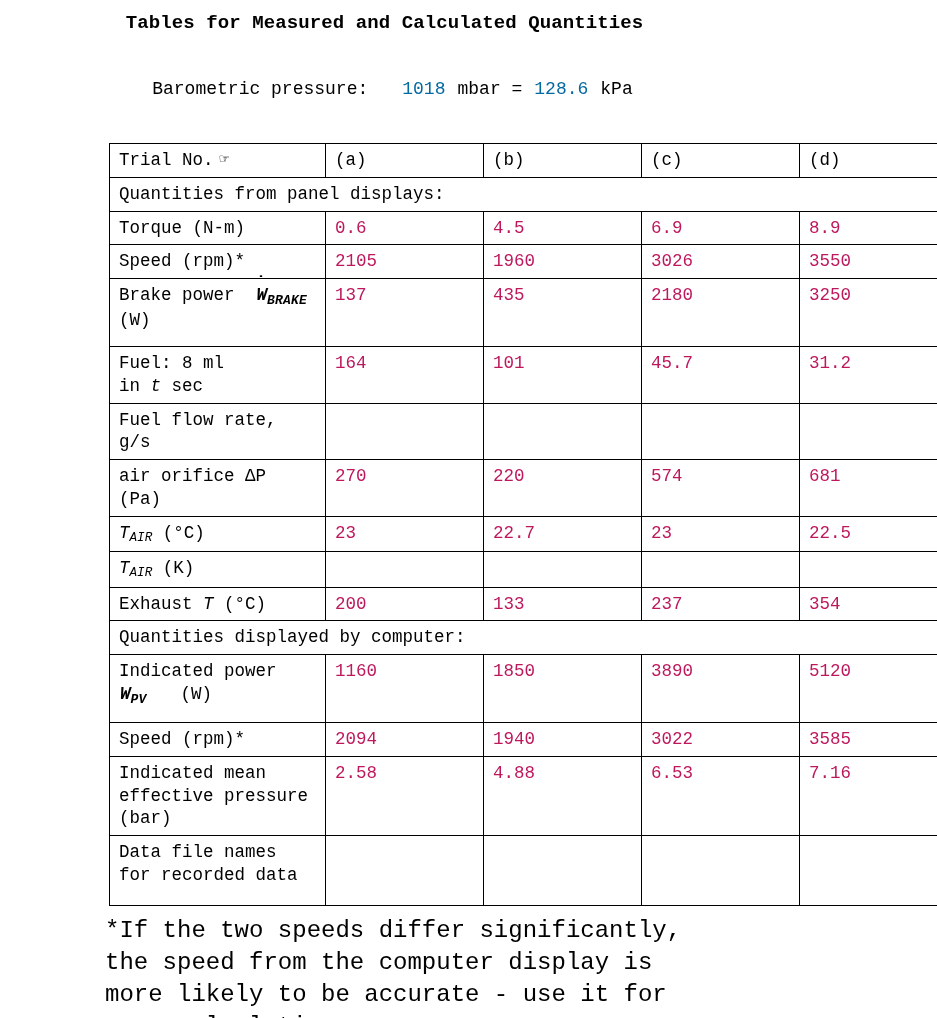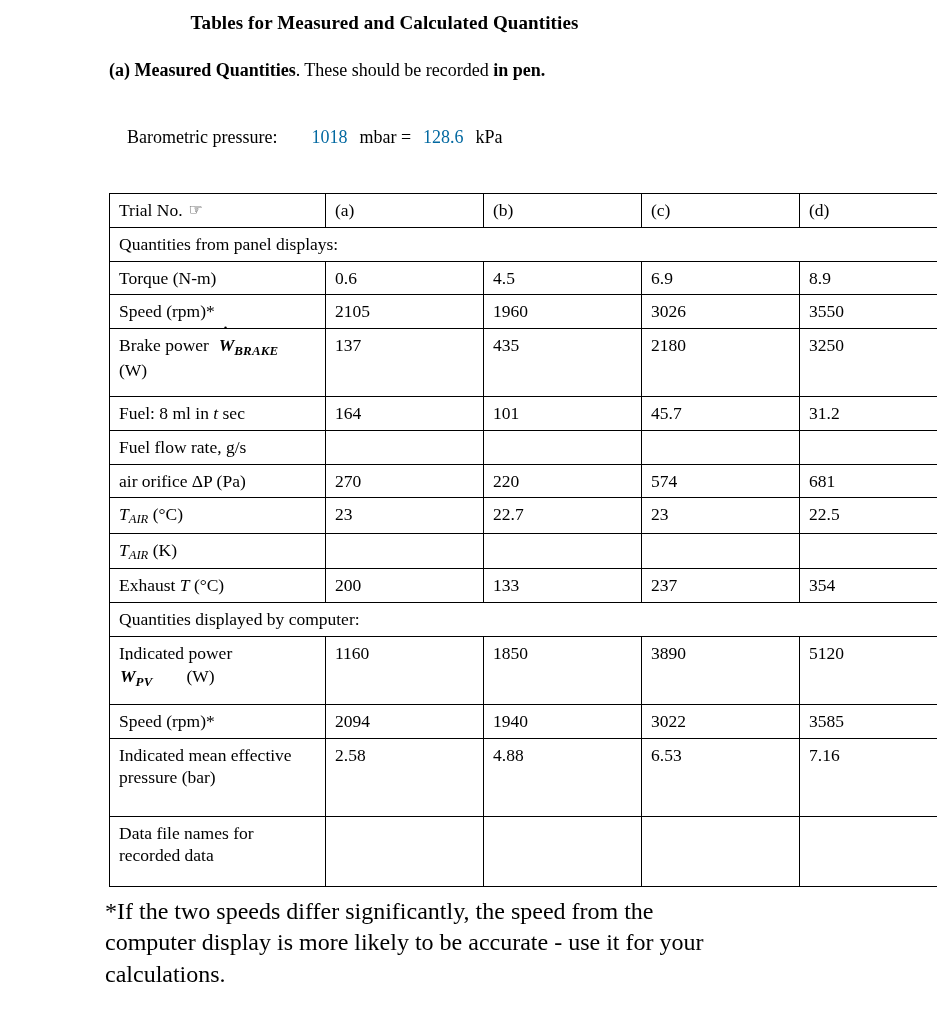--- a/index.html
+++ b/index.html
@@ -12,20 +12,21 @@
     height: 1018px;
     font-family: "Liberation Serif", "DejaVu Serif", serif;
     color: #000000;
     overflow: hidden;
   }
   .page {
     position: relative;
     width: 769px;
     height: 1018px;
     box-sizing: border-box;
+    font-family: Liberation Mono, monospace;
   }
 
   
   .doc-title {
     text-align: center;
     font-weight: bold;
     font-size: 19px;
     padding-top: 12px;
     letter-spacing: 0.1px;
   }
@@ -60,21 +61,21 @@
     border: 1.6px solid #000000;
     padding: 5px 8px 5px 9px;
     font-size: 17.5px;
     vertical-align: top;
     line-height: 1.30;
     background: #ffffff;
   }
   td.label-col { width: 198px; }
   td.dcol      { width: 140px; }
   td.val {
-    color: #000000;
+    color: #be185d;
     margin-top: 27px;
   }
   tr.section td {
     font-size: 17.5px;
   }
   td.tallpad { padding-top: 7px; padding-bottom: 7px; }
 
   .hand-icon {
     font-size: 16px;
     line-height: 1;
@@ -126,23 +127,20 @@
     line-height: 1.33;
   }
 </style>
 </head>
 <body>
 
 <div class="page">
 
   <div class="doc-title">Tables for Measured and Calculated Quantities</div>
 
-  <div class="intro-line">
-    <span class="b">(a) Measured Quantities</span><span>. These should be recorded </span><span class="b">in pen.</span>
-  </div>
 
   <div class="baro-line">
     <span>Barometric pressure:</span><span class="gap-w"></span><span class="val-blue">1018</span><span class="gap-b"></span><span>mbar =</span><span class="gap-b"></span><span class="val-blue">128.6</span><span class="gap-b"></span><span>kPa</span>
   </div>
 
   <div class="tbl-wrap">
     <table class="data">
       <tbody>
 
         <tr>

